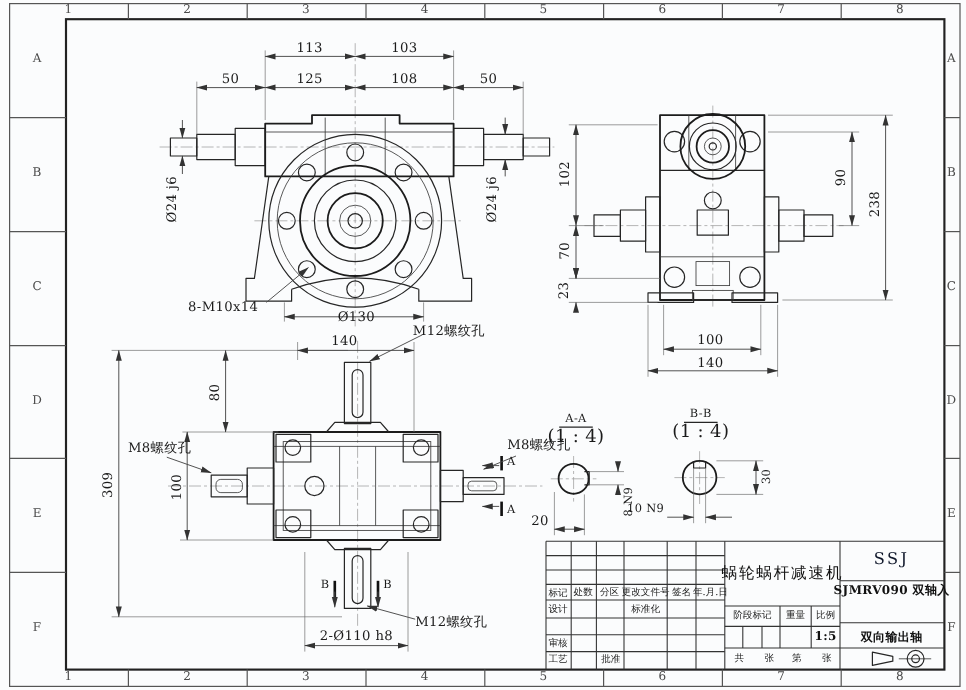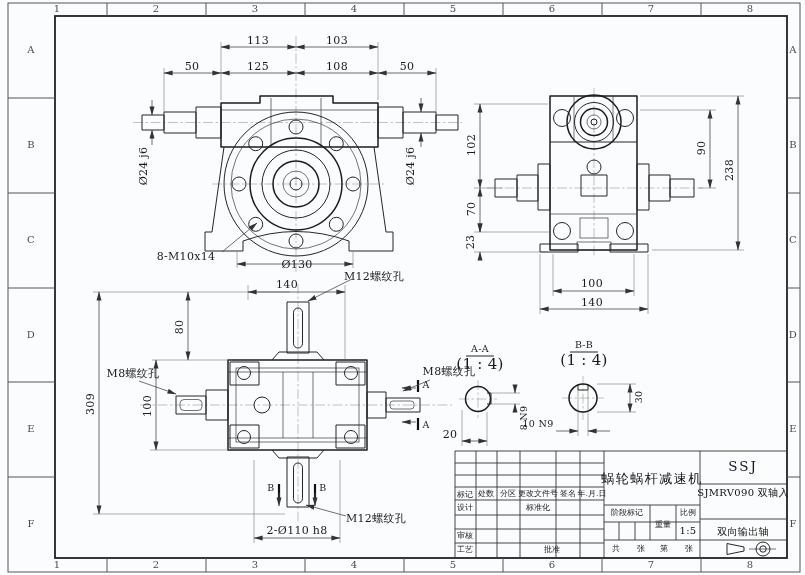--- a/index.html
+++ b/index.html
@@ -6,21 +6,21 @@
   .sheet{position:relative;width:805px;height:575px;background:#fbfcfd;overflow:hidden;
          font-family:"DejaVu Serif","Liberation Serif",serif;}
   svg{position:absolute;left:0;top:0;}
   .lb{position:absolute;font-family:"DejaVu Serif","Liberation Serif",serif;font-size:11px;
       color:#1b1b1b;white-space:nowrap;transform:translate(-50%,-50%);letter-spacing:.3px;line-height:1;}
   .rot{transform:translate(-50%,-50%) rotate(-90deg);}
   .sm{font-size:9.5px;}
   .xs{font-size:15px;}
   .gr{font-size:10px;color:#4a4a4a;}
   .tb{font-size:8px;color:#222;letter-spacing:0;}
-  .tb-md{font-size:10px;color:#111;}
+  .tb-md{font-size:10px;color:#111;font-weight:bold;}
   .tb-lg{font-size:13px;color:#111;letter-spacing:1.5px;}
   .tb-co{font-size:13.5px;color:#0f172a;letter-spacing:2px;}
 </style>
 </head>
 <body>
 
 <div class="sheet">
 
 <svg width="805" height="575" viewBox="0 0 805 575">
   <defs>
@@ -406,24 +406,24 @@
   <div class="lb tb" style="left:465px;top:495px">标记</div>
   <div class="lb tb" style="left:486px;top:494px">处数</div>
   <div class="lb tb" style="left:508px;top:494px">分区</div>
   <div class="lb tb" style="left:538px;top:494px">更改文件号</div>
   <div class="lb tb" style="left:568px;top:494px">签名</div>
   <div class="lb tb" style="left:592px;top:494px">年.月.日</div>
   <div class="lb tb" style="left:465px;top:508px">设计</div>
   <div class="lb tb" style="left:538px;top:508px">标准化</div>
   <div class="lb tb" style="left:465px;top:536px">审核</div>
   <div class="lb tb" style="left:465px;top:550px">工艺</div>
-  <div class="lb tb" style="left:552px;top:550px">批准</div>
+  <div class="lb tb" style="left:509px;top:550px">批准</div>
   <div class="lb tb-lg" style="left:652px;top:478px">蜗轮蜗杆减速机</div>
   <div class="lb tb" style="left:627px;top:513px">阶段标记</div>
-  <div class="lb tb" style="left:663px;top:525px">重量</div>
+  <div class="lb tb" style="left:663px;top:513px">重量</div>
   <div class="lb tb" style="left:688px;top:513px">比例</div>
   <div class="lb tb-md" style="left:688px;top:531px">1:5</div>
   <div class="lb tb" style="left:616px;top:549px">共</div>
   <div class="lb tb" style="left:641px;top:549px">张</div>
   <div class="lb tb" style="left:664px;top:549px">第</div>
   <div class="lb tb" style="left:689px;top:549px">张</div>
   <div class="lb tb-co" style="left:743px;top:467px">SSJ</div>
   <div class="lb tb-md" style="left:743px;top:493px">SJMRV090 双轴入</div>
   <div class="lb tb-md" style="left:743px;top:532px">双向输出轴</div>
 </div>

